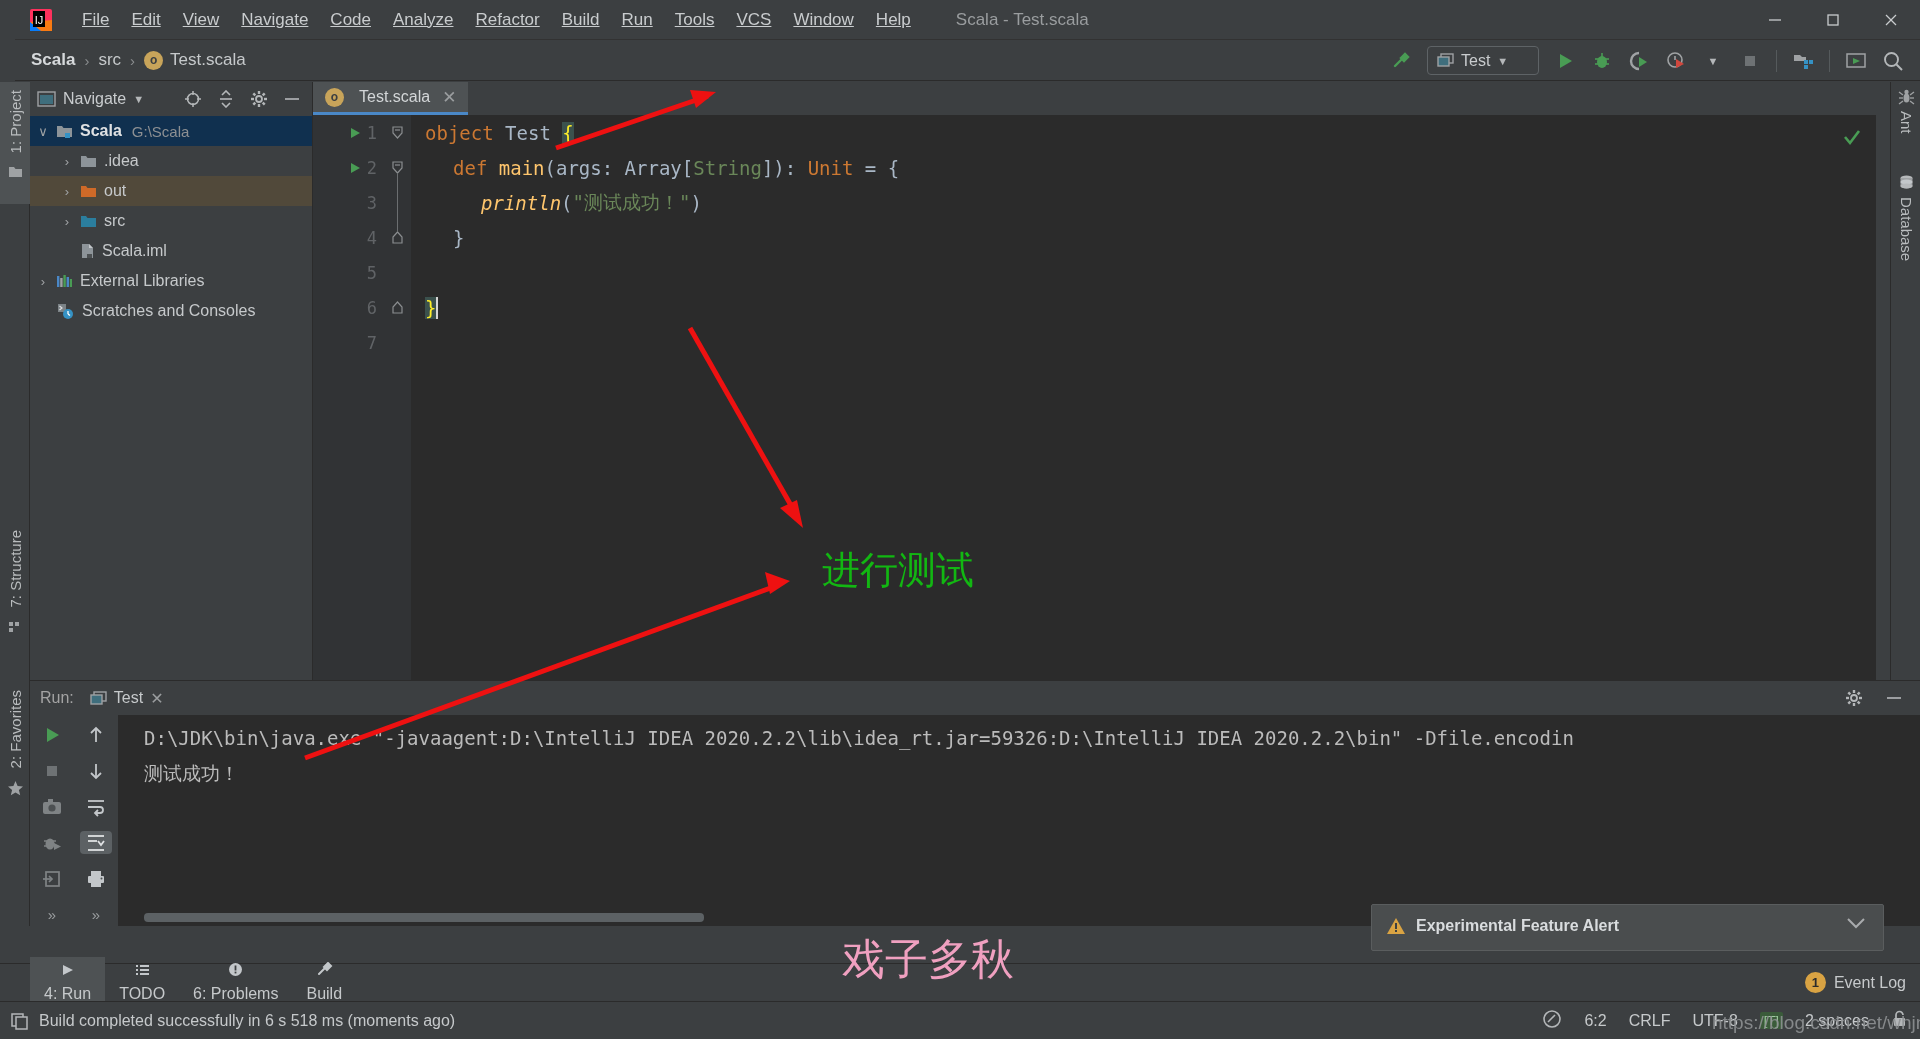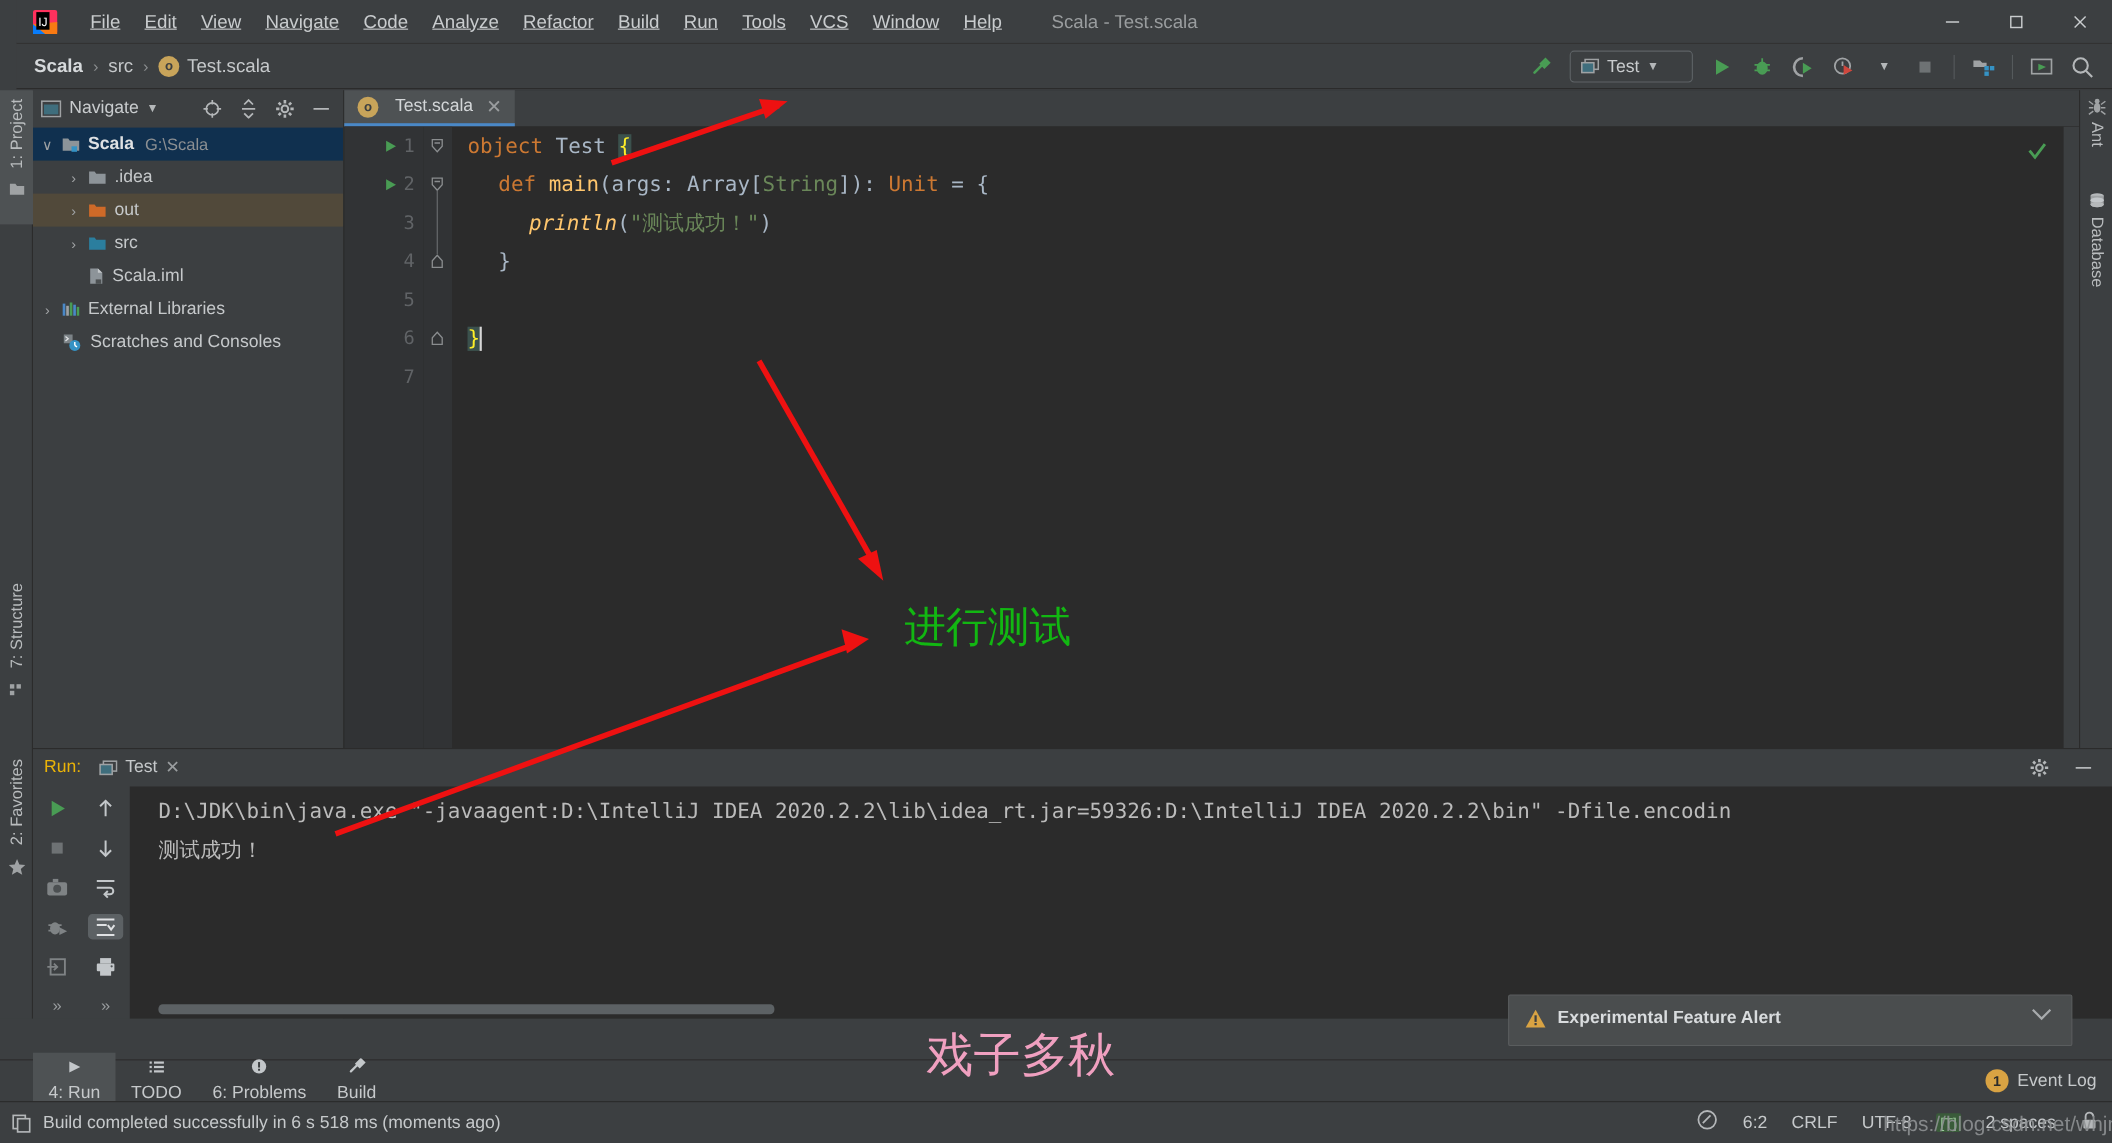--- a/index.html
+++ b/index.html
@@ -113,21 +113,21 @@
   .ed-marker { position: absolute; right: 14px; top: 12px; }
   .ed-scrollstrip { width: 14px; background: #3c3f41; flex: 0 0 14px; }
 
   
   .vstrip-right { width: 30px; background: #3c3f41; border-left: 1px solid #2b2b2b; position: relative; flex: 0 0 30px; }
   .runpanel {
     position: absolute; left: 30px; right: 0px; top: 680px; height: 246px;
     background: #3c3f41; border-top: 1px solid #2b2b2b;
   }
   .run-head { height: 34px; display: flex; align-items: center; padding-left: 10px; gap: 10px; position: relative; }
-  .run-lbl { font-size: 16px; color: #eab308; }
+  .run-lbl { font-size: 16px; color: #a3a3a3; }
   .run-tab { display: flex; align-items: center; gap: 7px; font-size: 16px; color: #c6c9cb; padding: 2px 6px; }
   .run-head-right { position: absolute; right: 10px; display: flex; gap: 8px; align-items: center; }
   .run-body { position: absolute; top: 34px; left: 0; right: 0; bottom: 0; display: flex; }
   .run-tools { width: 44px; display: flex; flex-direction: column; align-items: center; padding-top: 8px; gap: 13px; flex: 0 0 44px;}
   .run-tools2 { width: 44px; display: flex; flex-direction: column; align-items: center; padding-top: 8px; gap: 13px; flex: 0 0 44px; }
   .rt-btn { width: 32px; height: 28px; display: flex; align-items: center; justify-content: center; border-radius: 4px; }
   .rt-btn.on { background: #5c6164; }
   .console { flex: 1; background: #2b2b2b; position: relative; overflow: hidden; padding: 6px 0 0 26px; }
   .cl {
     font-family: "DejaVu Sans Mono", monospace; font-size: 19px; color: #bbbbbb;

